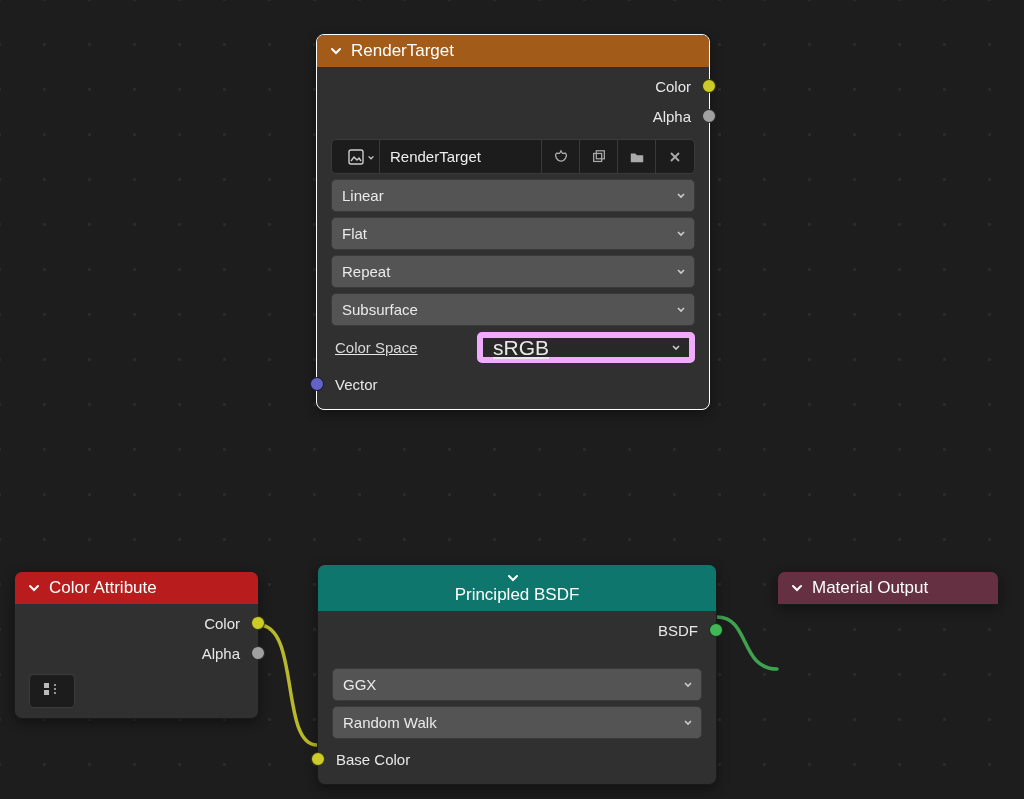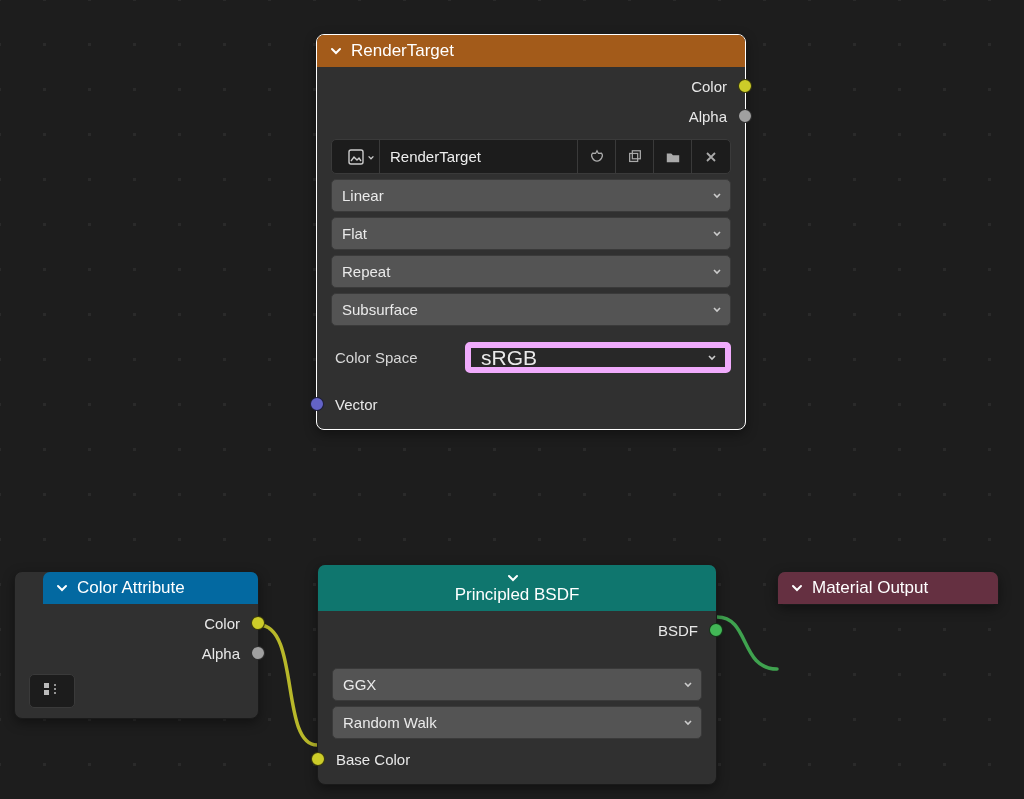--- a/index.html
+++ b/index.html
@@ -31,21 +31,21 @@
   .node-header {
     display: flex; align-items: center;
     padding: 6px 12px;
     border-radius: 7px 7px 0 0;
     font-weight: 400;
     font-size: 17px;
     color: #fff;
   }
   .node-header .chev { margin-right: 8px; }
   .hdr-orange { background: #a35b1a; }
-  .hdr-pink   { background: #0369a1; margin-left: 28px; }
+  .hdr-pink   { background: #b91c1c; }
   .hdr-green  { background: #0f766e; flex-direction: column; }
   .hdr-maroon { background: #653041; }
 
   .node-body { padding: 4px 0 10px 0; position:relative; }
 
   .out-row, .in-row {
     display:flex; align-items:center;
     height: 30px;
     padding: 0 18px;
     position: relative;
@@ -78,21 +78,21 @@
     font-size: 15px;
     color: #eaeaea;
     position: relative;
   }
   .prop .dd-arrow { position:absolute; right:8px; top:50%; transform:translateY(-50%); }
   .prop.slider { background:#545454; justify-content:space-between; padding:0 14px; margin-top:6px;}
   .prop.slider .val { color:#fff; }
 
   .label-row {
     display:flex; align-items:center;
-    margin: 15px 14px; height:33px; gap:12px;
+    margin: 5px 14px; height:33px; gap:24px;text-decoration:underline;
   }
   .label-row .lab { min-width: 122px; color:#d8d8d8; font-size:15px; padding-left:4px; }
   .label-row .sel {
     flex:1; background:#282828; border:6px solid #f0abfc; border-radius:5px;
     height:31px; display:flex; align-items:center; padding:0 10px; position:relative;
     color:#eaeaea; font-size:21px;
   }
   .label-row .sel .dd-arrow { position:absolute; right:8px; }
 
   .img-selector {
@@ -132,21 +132,21 @@
 
 <div class="dotgrid"></div>
 
 <svg class="links">
 
   <path d="M 259 625 C 300 625, 280 745, 317 745" stroke="#b8b82a" stroke-width="3.5" fill="none" stroke-linecap="round"></path>
 
   <path d="M 717 617 C 750 617, 740 669, 777 669" stroke="#3fa24f" stroke-width="3.5" fill="none" stroke-linecap="round"></path>
 </svg>
 
-<div class="node selected" style="left:316px; top:34px; width:430px;">
+<div class="node selected" style="left:316px; top:34px; width:394px;">
   <div class="node-header hdr-orange">
     <span class="chev">
       <svg width="14" height="14" viewBox="0 0 14 14">
           <path d="M3 5l4 4 4-4" stroke="#fff" stroke-width="2" fill="none" stroke-linecap="round"></path>
         </svg>
     </span>
     <span>RenderTarget</span>
   </div>
   <div class="node-body">
     <div class="out-row">

